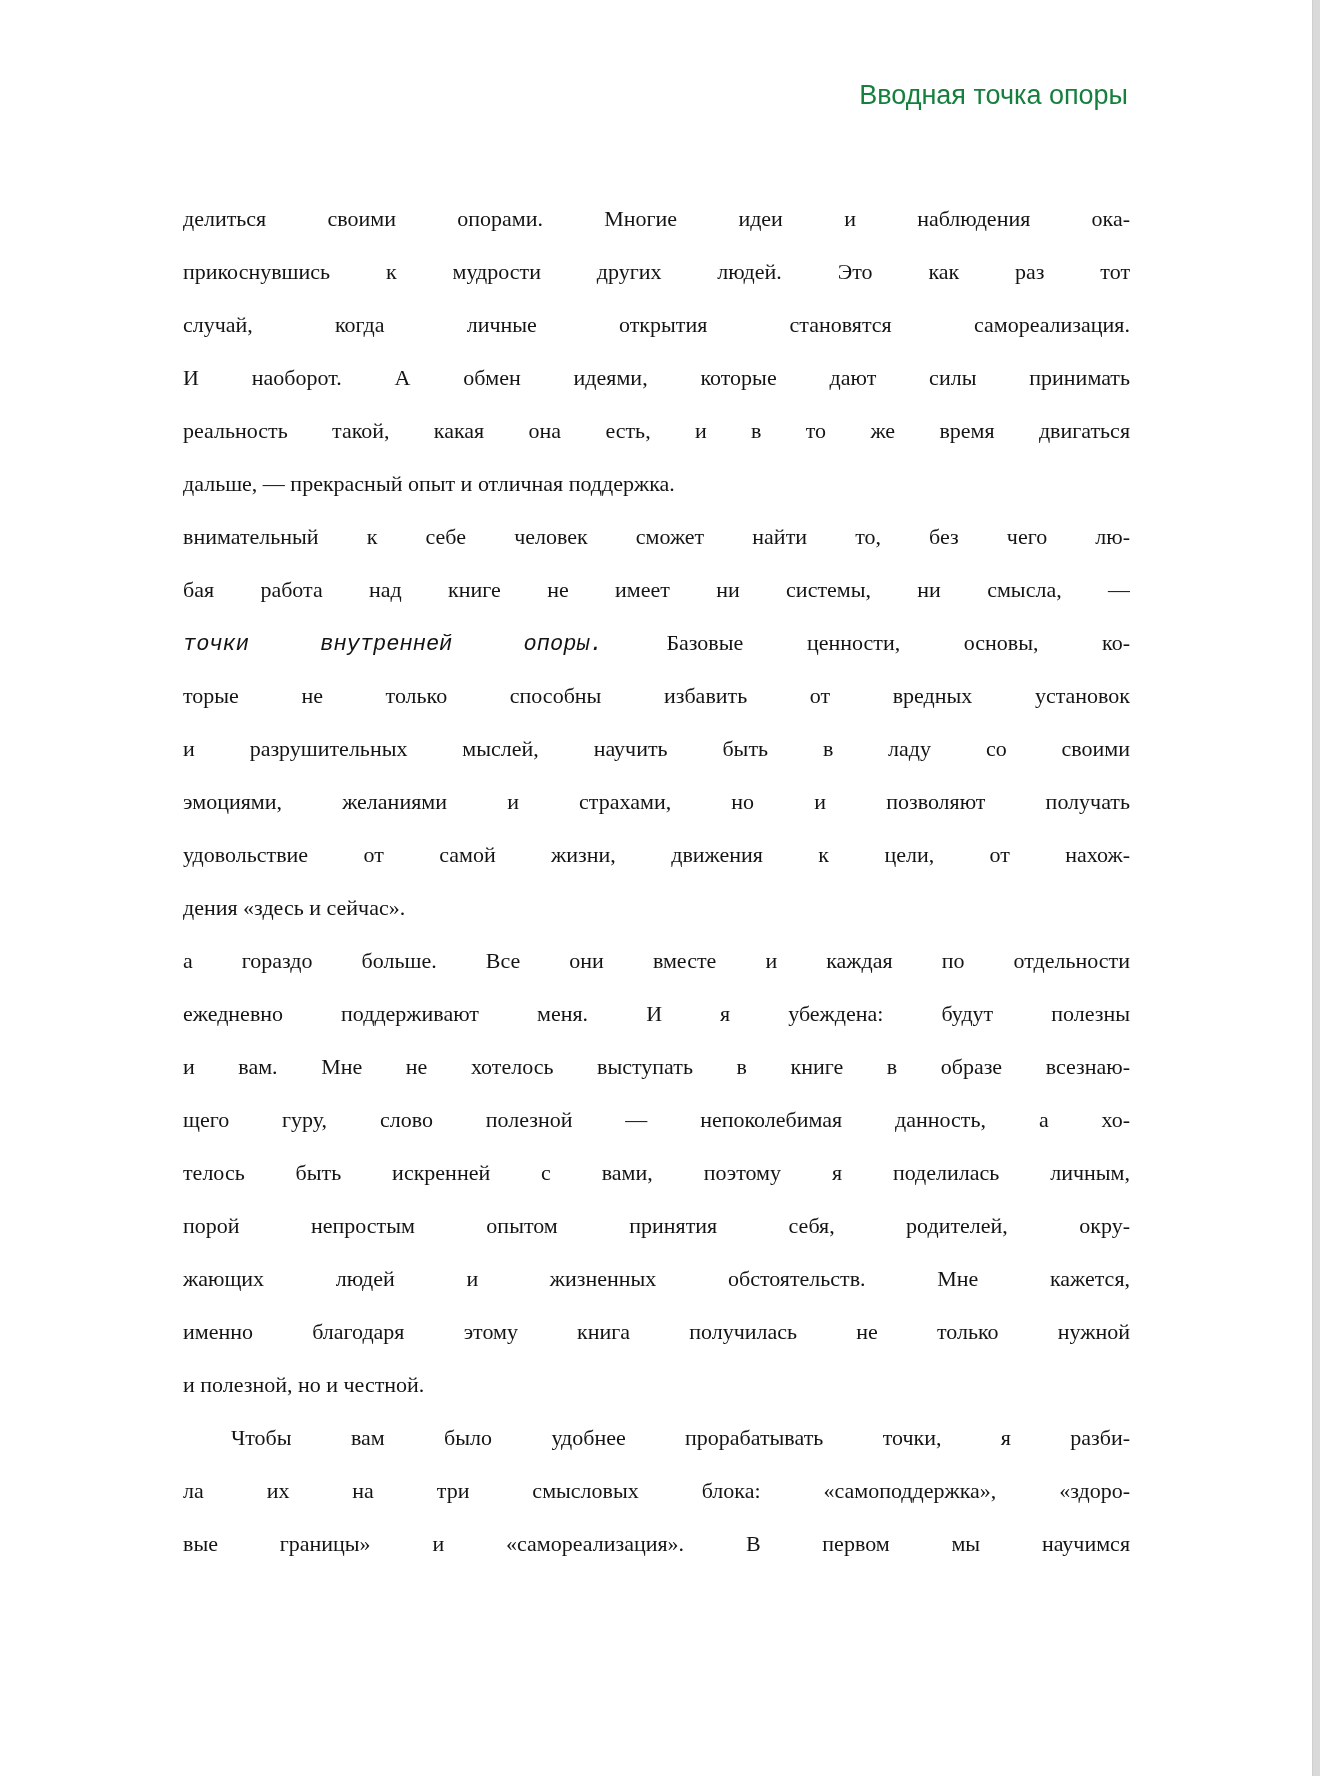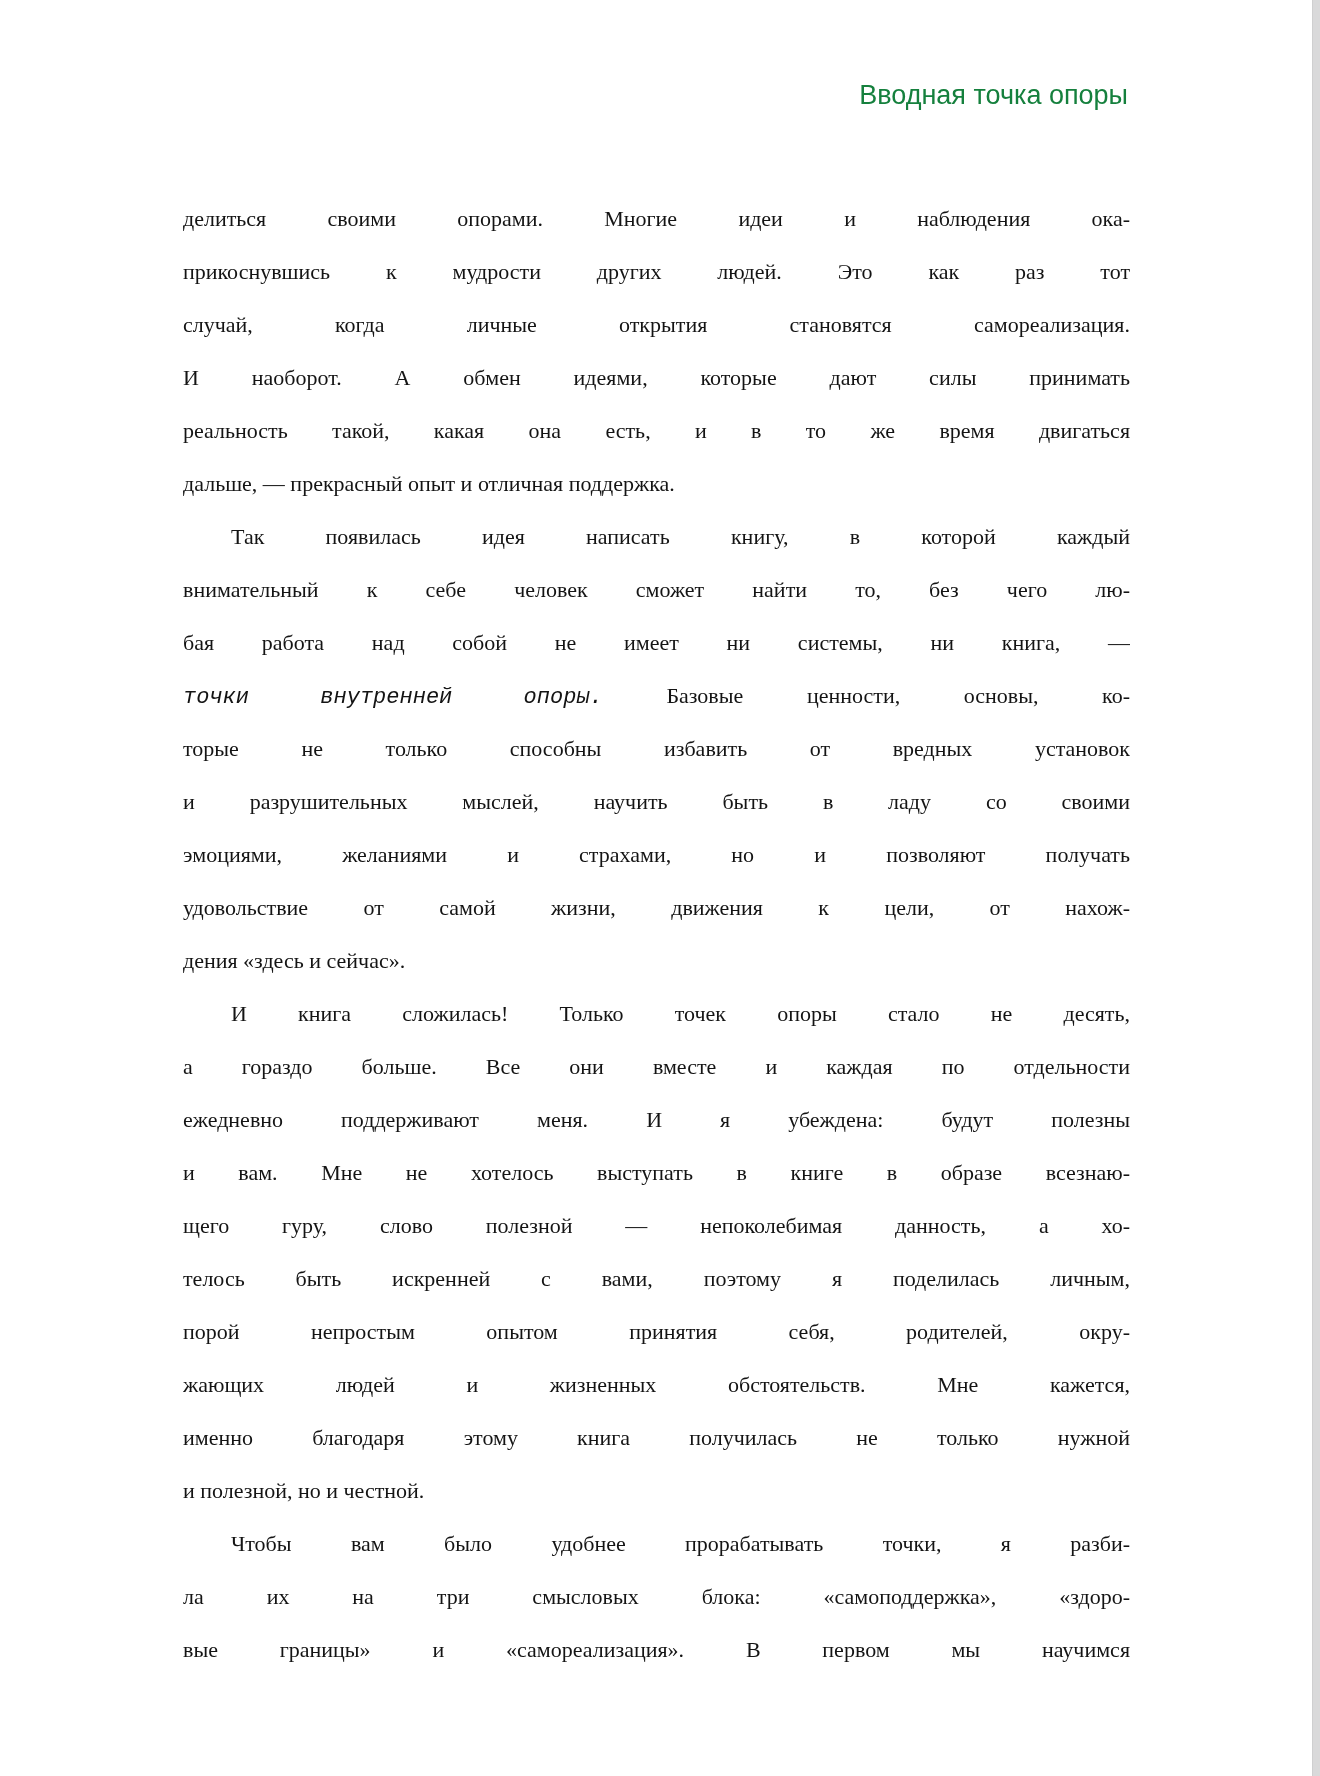--- a/index.html
+++ b/index.html
@@ -75,32 +75,30 @@
   <div class="text-block">
       <div class="paragraph">
         <div class="line"><span>делиться своими опорами. Многие идеи и наблюдения ока-</span></div>
         <div class="line"><span>прикоснувшись к мудрости других людей. Это как раз тот</span></div>
         <div class="line"><span>случай, когда личные открытия становятся самореализация.</span></div>
         <div class="line"><span>И наоборот. А обмен идеями, которые дают силы принимать</span></div>
         <div class="line"><span>реальность такой, какая она есть, и в то же время двигаться</span></div>
         <div class="line final"><span>дальше, — прекрасный опыт и отличная поддержка.</span></div>
       </div>
       <div class="paragraph">
-        <div class="line indent"><span>Так появилась идея написать книгу, в которой каждый</span></div>
         <div class="line"><span>внимательный к себе человек сможет найти то, без чего лю-</span></div>
-        <div class="line"><span>бая работа над собой не имеет ни системы, ни книга, —</span></div>
+        <div class="line"><span>бая работа над книге не имеет ни системы, ни смысла, —</span></div>
         <div class="line"><span class="italic">точки внутренней опоры.</span><span> Базовые ценности, основы, ко-</span></div>
         <div class="line"><span>торые не только способны избавить от вредных установок</span></div>
         <div class="line"><span>и разрушительных мыслей, научить быть в ладу со своими</span></div>
         <div class="line"><span>эмоциями, желаниями и страхами, но и позволяют получать</span></div>
         <div class="line"><span>удовольствие от самой жизни, движения к цели, от нахож-</span></div>
         <div class="line final"><span>дения «здесь и сейчас».</span></div>
       </div>
       <div class="paragraph">
-        <div class="line indent"><span>И книга сложилась! Только точек опоры стало не десять,</span></div>
         <div class="line"><span>а гораздо больше. Все они вместе и каждая по отдельности</span></div>
         <div class="line"><span>ежедневно поддерживают меня. И я убеждена: будут полезны</span></div>
         <div class="line"><span>и вам. Мне не хотелось выступать в книге в образе всезнаю-</span></div>
         <div class="line"><span>щего гуру, слово полезной — непоколебимая данность, а хо-</span></div>
         <div class="line"><span>телось быть искренней с вами, поэтому я поделилась личным,</span></div>
         <div class="line"><span>порой непростым опытом принятия себя, родителей, окру-</span></div>
         <div class="line"><span>жающих людей и жизненных обстоятельств. Мне кажется,</span></div>
         <div class="line"><span>именно благодаря этому книга получилась не только нужной</span></div>
         <div class="line final"><span>и полезной, но и честной.</span></div>
       </div>

